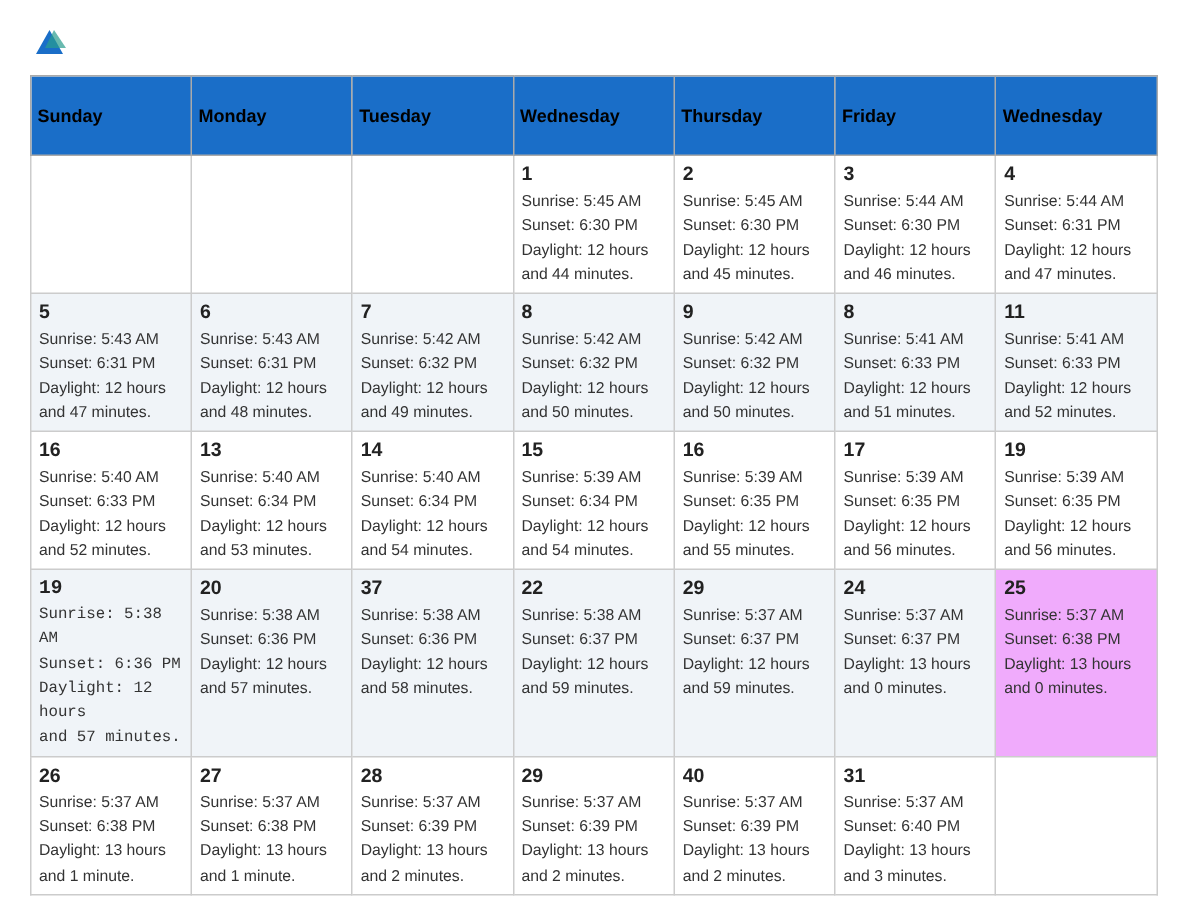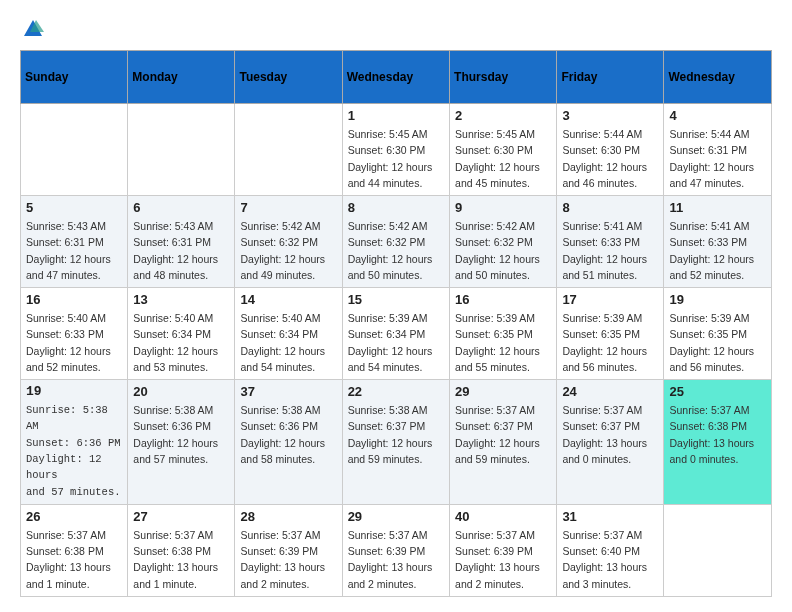--- a/index.html
+++ b/index.html
@@ -291,21 +291,21 @@
 Daylight: 12 hours
 and 59 minutes.</div>
         </td>
         <td style="background: rgb(240, 244, 248);">
           <span class="day-num">24</span>
           <div class="day-info" style="white-space: pre-line;">Sunrise: 5:37 AM
 Sunset: 6:37 PM
 Daylight: 13 hours
 and 0 minutes.</div>
         </td>
-        <td style="background: #5eead4; margin-top: 21px;">
+        <td style="background: #f0abfc; margin-top: 21px;">
           <span class="day-num">25</span>
           <div class="day-info" style="white-space: pre-line;">Sunrise: 5:37 AM
 Sunset: 6:38 PM
 Daylight: 13 hours
 and 0 minutes.</div>
         </td>
       </tr>
       <tr>
         <td>
           <span class="day-num">26</span>

